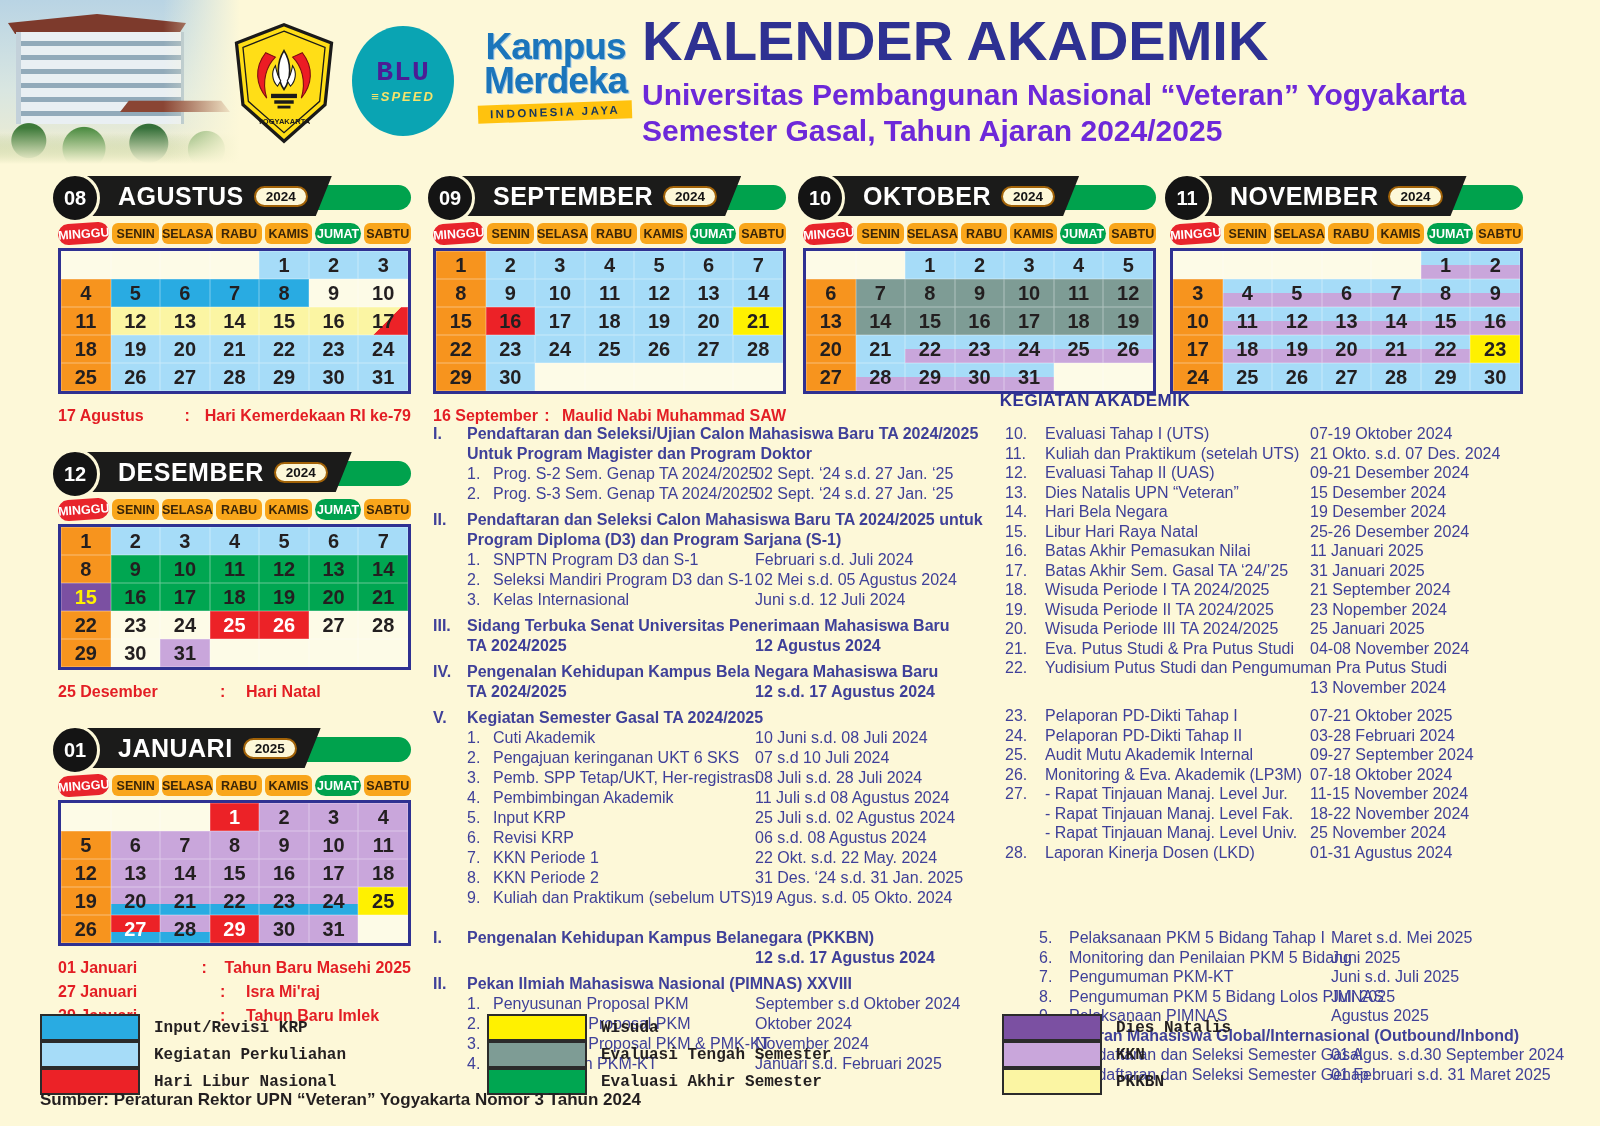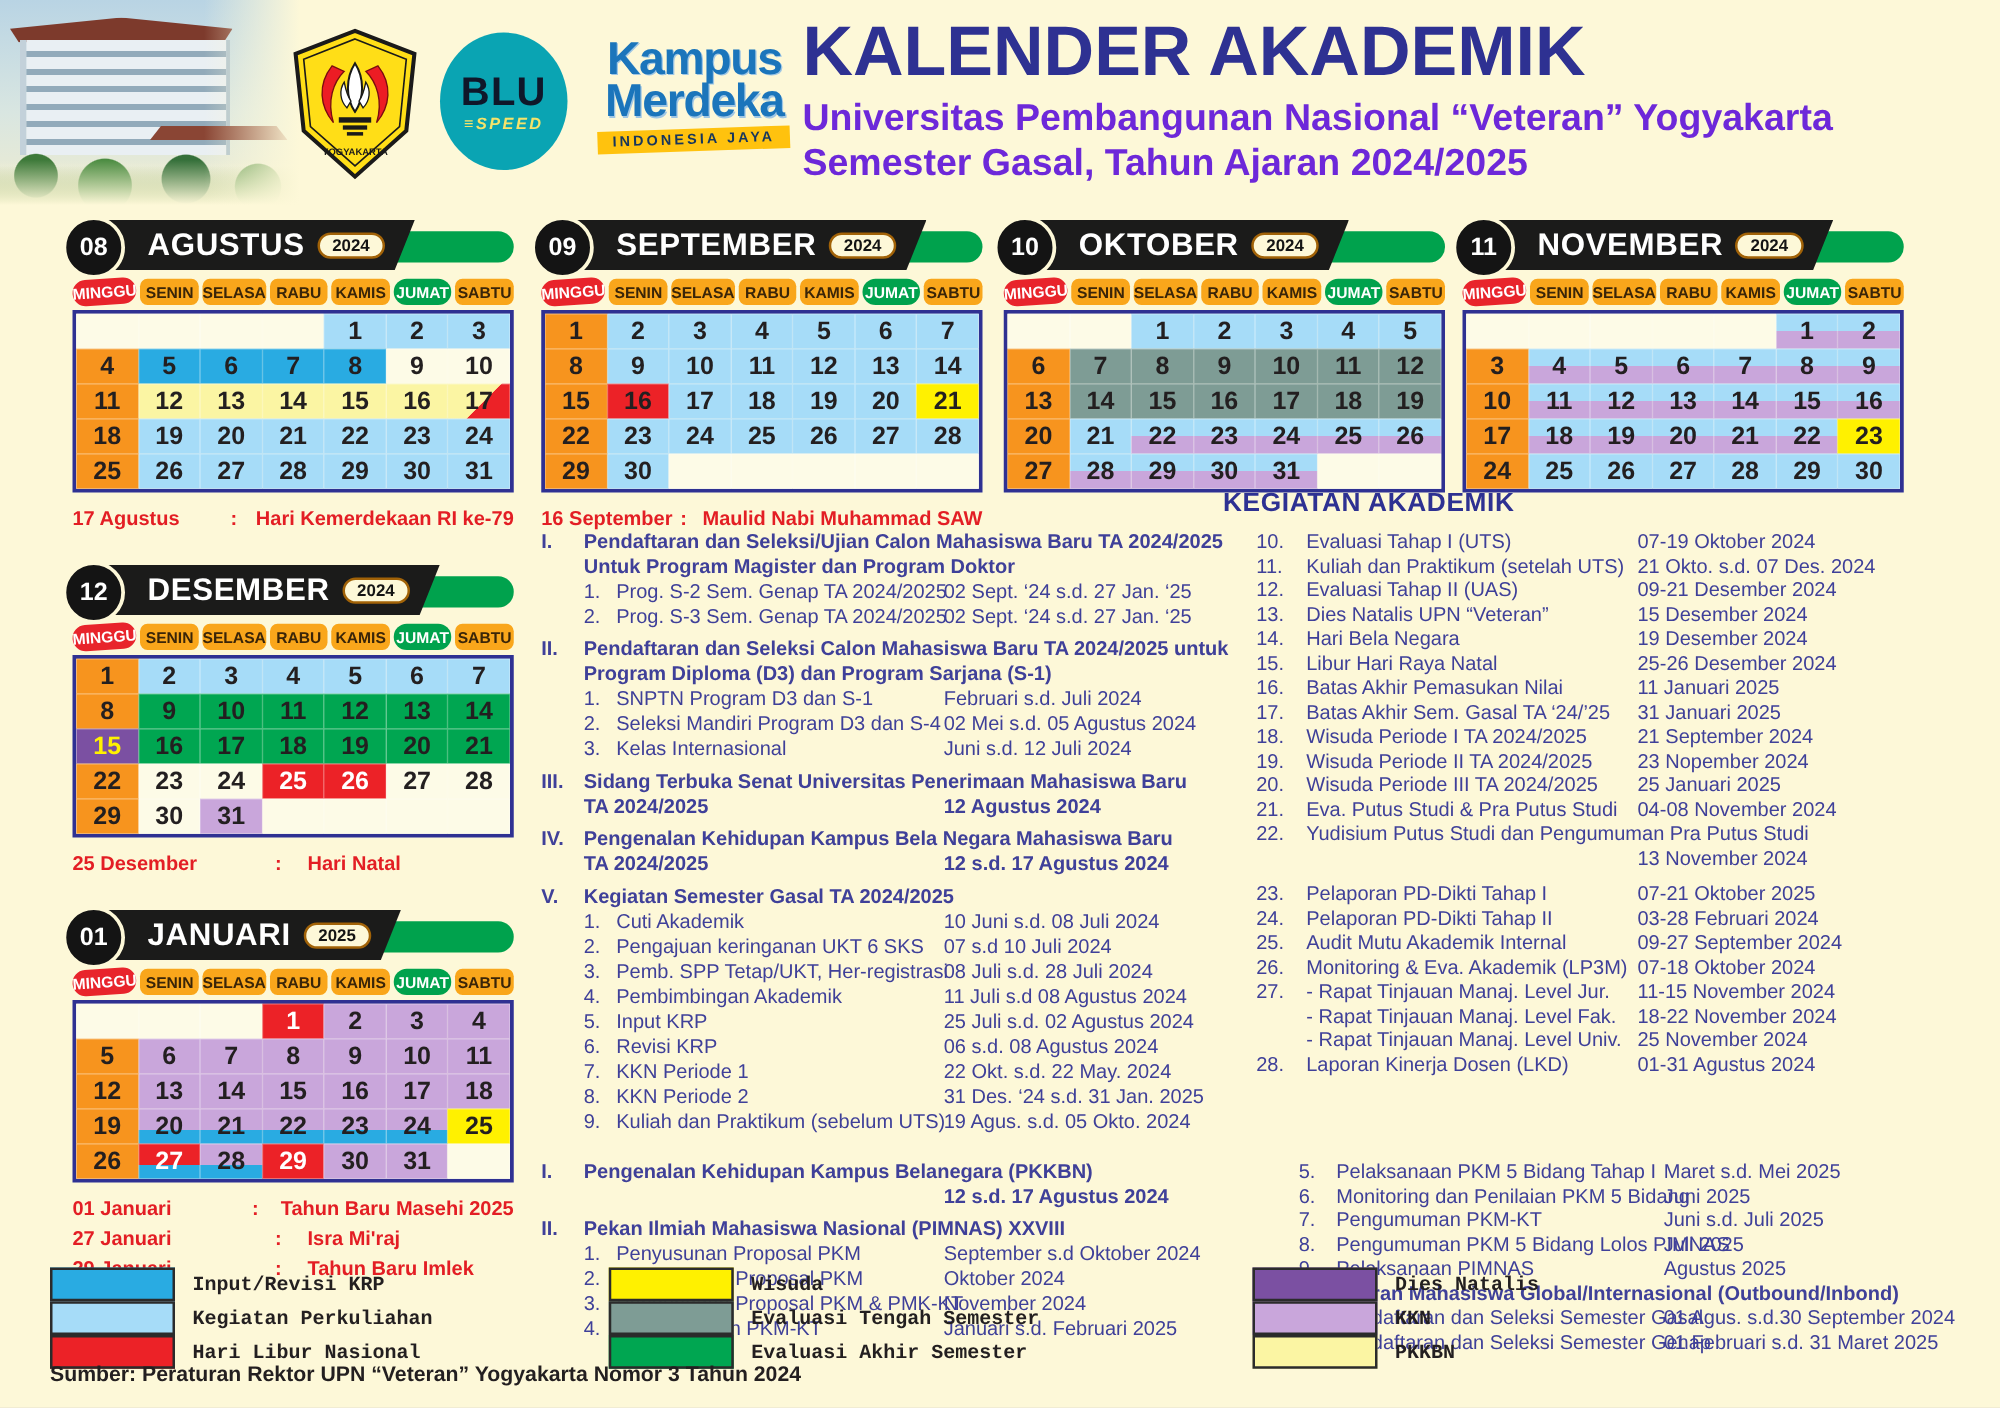--- a/index.html
+++ b/index.html
@@ -23,21 +23,21 @@
                  radial-gradient(circle at 62% 60%,#35703a 0 19px,transparent 20px),
                  radial-gradient(circle at 86% 72%,#58944a 0 18px,transparent 19px),
                  linear-gradient(180deg,transparent 40%,#7ba05c 100%);}
   .ph-fade{position:absolute;inset:0;
       background:linear-gradient(90deg,rgba(253,248,216,0) 68%,#FDF8D8 100%),
                  linear-gradient(180deg,rgba(253,248,216,0) 78%,#FDF8D8 100%);}
 
   .upn-logo{left:230px;top:20px;width:108px;height:126px;}
   .blu{left:352px;top:26px;width:102px;height:110px;border-radius:50%;background:#0aa4b3;
        display:flex;flex-direction:column;align-items:center;justify-content:center;}
-  .blu-txt{color:#0f172a;font-size:32px;font-weight:bold;letter-spacing:1px;line-height:1;}
+  .blu-txt{color:#4c1d95;font-size:28px;font-weight:bold;letter-spacing:1px;line-height:1;font-family:Liberation Mono, monospace;}
   .blu-sub{color:#f6e36a;font-size:13px;font-weight:bold;font-style:italic;letter-spacing:2px;margin-top:2px;}
   .km{left:458px;top:30px;width:195px;text-align:center;}
   .km-l1,.km-l2{color:#1b75bb;font-weight:bold;font-size:37px;line-height:.92;letter-spacing:-1px;
        text-shadow:1px 1px 0 #9fc6e4;}
   .km-rib{display:inline-block;background:#ffc20e;color:#17365d;font-size:11.5px;font-weight:bold;
        letter-spacing:2.5px;padding:3px 12px;transform:rotate(-2deg);margin-top:5px;}
 
   .titles{left:642px;top:12px;width:930px;}
   .main-title{color:#2E3192;font-size:56px;font-weight:bold;letter-spacing:0;line-height:1.05;margin:0;}
   .sub1,.sub2{color:#6d28d9;font-size:30px;font-weight:bold;line-height:1.22;}
@@ -61,21 +61,21 @@
   .dw.sun{background:#E8242B;color:#fff;border-radius:11px;transform:rotate(-4deg);}
   .dw.fri{background:#00A24D;color:#fff;border-radius:11px;}
   .mgrid{display:grid;grid-template-columns:repeat(7,1fr);border:3px solid #2F3192;margin-top:4px;background:#FDFBE7;}
   .cell{height:28px;display:flex;align-items:center;justify-content:center;font-size:20px;font-weight:bold;
         color:#231F20;box-shadow:inset 0 0 0 .5px rgba(255,255,255,.4);}
   .mnotes{margin-top:10px;}
   .nrow{display:flex;color:#E31E24;font-weight:bold;font-size:16px;line-height:24px;}
   .ndate{width:162px;} .ncolon{width:26px;} .ndesc{flex:1;white-space:nowrap;}
 
   
-  .sect-heading{color:#2E3192;font-size:21px;font-weight:bold;text-align:center;letter-spacing:.5px;}
+  .sect-heading{color:#2E3192;font-size:17px;font-weight:bold;text-align:center;letter-spacing:.5px;}
   .col{position:absolute;color:#3F4099;font-size:16px;line-height:20px;}
   .sec{display:flex;margin-bottom:6px;}
   .sec-num{width:34px;font-weight:bold;flex:none;}
   .sec-body{flex:1;}
   .sec-line{display:flex;white-space:nowrap;}
   .sec-title{font-weight:bold;}
   .t-fixed{width:288px;flex:none;}
   .sec-date{font-weight:bold;white-space:nowrap;}
   .item-row{display:flex;white-space:nowrap;}
   .inum{width:26px;flex:none;}
@@ -556,21 +556,21 @@
           <div class="sec-line">
             <span class="sec-title">Program Diploma (D3) dan Program Sarjana (S-1)</span>
           </div>
           <div class="item-row">
             <span class="inum">1.</span>
             <span class="ilabel">SNPTN  Program D3 dan S-1</span>
             <span class="idate">Februari s.d. Juli 2024</span>
           </div>
           <div class="item-row">
             <span class="inum">2.</span>
-            <span class="ilabel">Seleksi Mandiri Program D3 dan S-4</span>
+            <span class="ilabel">Seleksi Mandiri Program D3 dan S-1</span>
             <span class="idate">02 Mei s.d. 05 Agustus 2024</span>
           </div>
           <div class="item-row">
             <span class="inum">3.</span>
             <span class="ilabel">Kelas Internasional</span>
             <span class="idate">Juni s.d. 12 Juli 2024</span>
           </div>
         </div>
       </div>
       <div class="sec">

